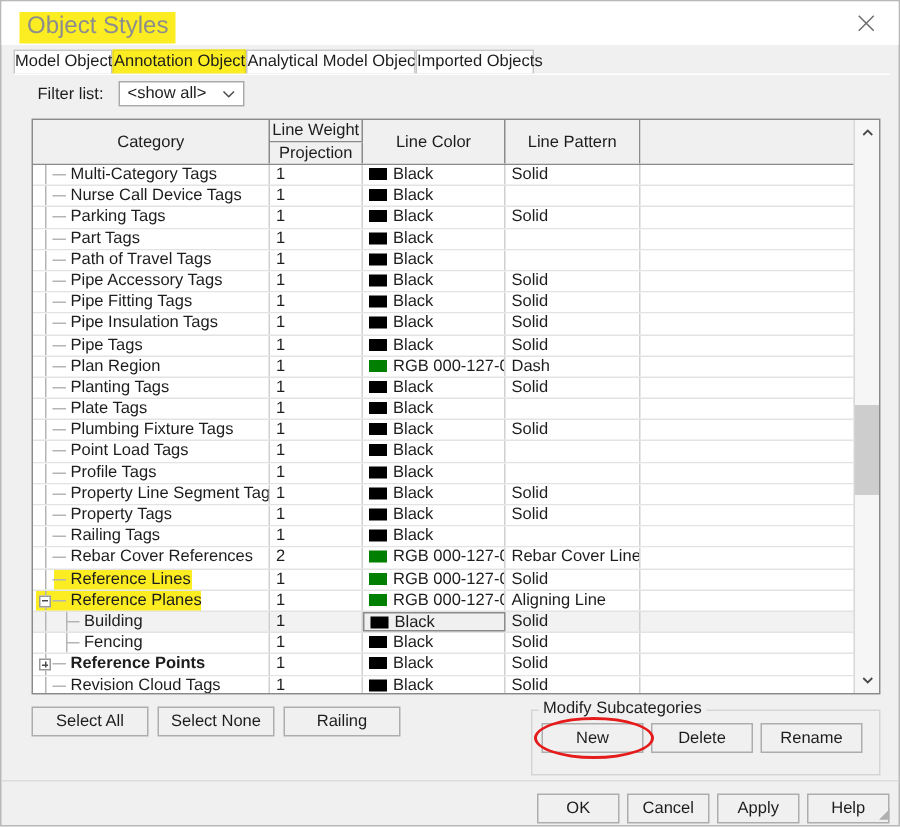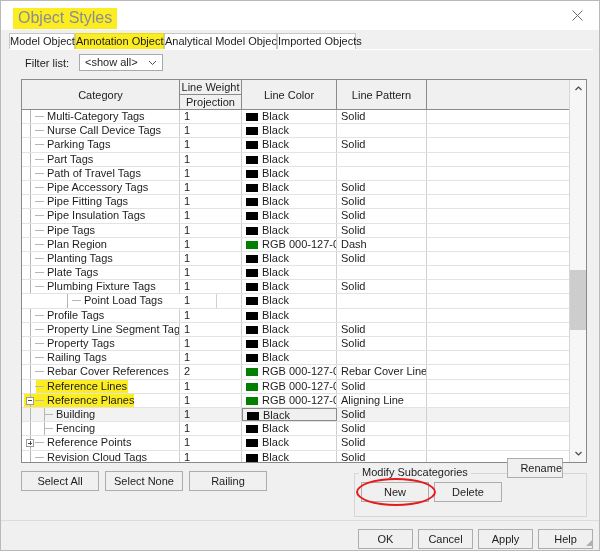--- a/index.html
+++ b/index.html
@@ -557,21 +557,21 @@
               <div class="dash" style="left: 13px;"></div>
             </div>
             <div class="catlabel" style="left: 25px;">Plumbing Fixture Tags</div>
           </div>
           <div class="cell c-lw">1</div>
           <div class="cell c-lc"><span class="swatch" style="background: rgb(0, 0, 0);"></span><span>Black</span></div>
           <div class="cell c-lp">Solid</div>
           <div class="cell c-blank"></div>
         </div>
         <div class="row">
-          <div class="cell c-cat" style="position: absolute; z-index: 2; background: transparent; margin-left: 37px;">
+          <div class="cell c-cat" style="position: absolute; z-index: 2; background: transparent;">
             <div class="tree">
               <div class="vline"></div>
               <div class="dash" style="left: 13px;"></div>
             </div>
             <div class="catlabel" style="left: 25px;">Point Load Tags</div>
           </div>
           <div class="cell c-lw">1</div>
           <div class="cell c-lc"><span class="swatch" style="background: rgb(0, 0, 0);"></span><span>Black</span></div>
           <div class="cell c-lp"></div>
           <div class="cell c-blank"></div>
@@ -698,21 +698,21 @@
           <div class="cell c-lp">Solid</div>
           <div class="cell c-blank"></div>
         </div>
         <div class="row">
           <div class="cell c-cat" style="position: absolute; z-index: 2; background: transparent;">
             <div class="tree">
               <div class="vline"></div>
               <div class="dash" style="left: 13px;"></div>
             </div>
             <div class="expander plus"></div>
-            <div class="catlabel" style="left: 25px;">Reference Points</div>
+            <div class="catlabel" style="left: 25px; font-weight: bold;">Reference Points</div>
           </div>
           <div class="cell c-lw">1</div>
           <div class="cell c-lc"><span class="swatch" style="background: rgb(0, 0, 0);"></span><span>Black</span></div>
           <div class="cell c-lp">Solid</div>
           <div class="cell c-blank"></div>
         </div>
         <div class="row">
           <div class="cell c-cat" style="position: absolute; z-index: 2; background: transparent;">
             <div class="tree">
               <div class="vline"></div>
@@ -746,21 +746,21 @@
       <div class="btn" style="left: 20px; top: 470px; width: 78px;">Select All</div>
       <div class="btn" style="left: 104px; top: 470px; width: 78px;">Select None</div>
       <div class="btn" style="left: 188px; top: 470px; width: 78px;">Railing</div>
     </div>
 
   <div id="group-modify"></div>
   <div id="group-modify-legend">Modify Subcategories</div>
   <div id="modify-buttons">
       <div class="btn" style="left: 360px; top: 481px; width: 68px;">New</div>
       <div class="btn" style="left: 433px; top: 481px; width: 68px;">Delete</div>
-      <div class="btn" style="left: 506px; top: 457px; width: 56px; text-align: right;">Rename</div>
+      <div class="btn" style="left: 506px; top: 481px; width: 68px;">Rename</div>
     </div>
   <div id="red-ellipse"></div>
 
   <div id="bottom-sep"></div>
   <div id="dialog-buttons">
       <div class="btn" style="left: 357px; top: 528px; width: 55px;">OK</div>
       <div class="btn" style="left: 417px; top: 528px; width: 55px;">Cancel</div>
       <div class="btn" style="left: 477px; top: 528px; width: 55px;">Apply</div>
       <div class="btn" style="left: 537px; top: 528px; width: 55px;">Help</div>
     </div>

